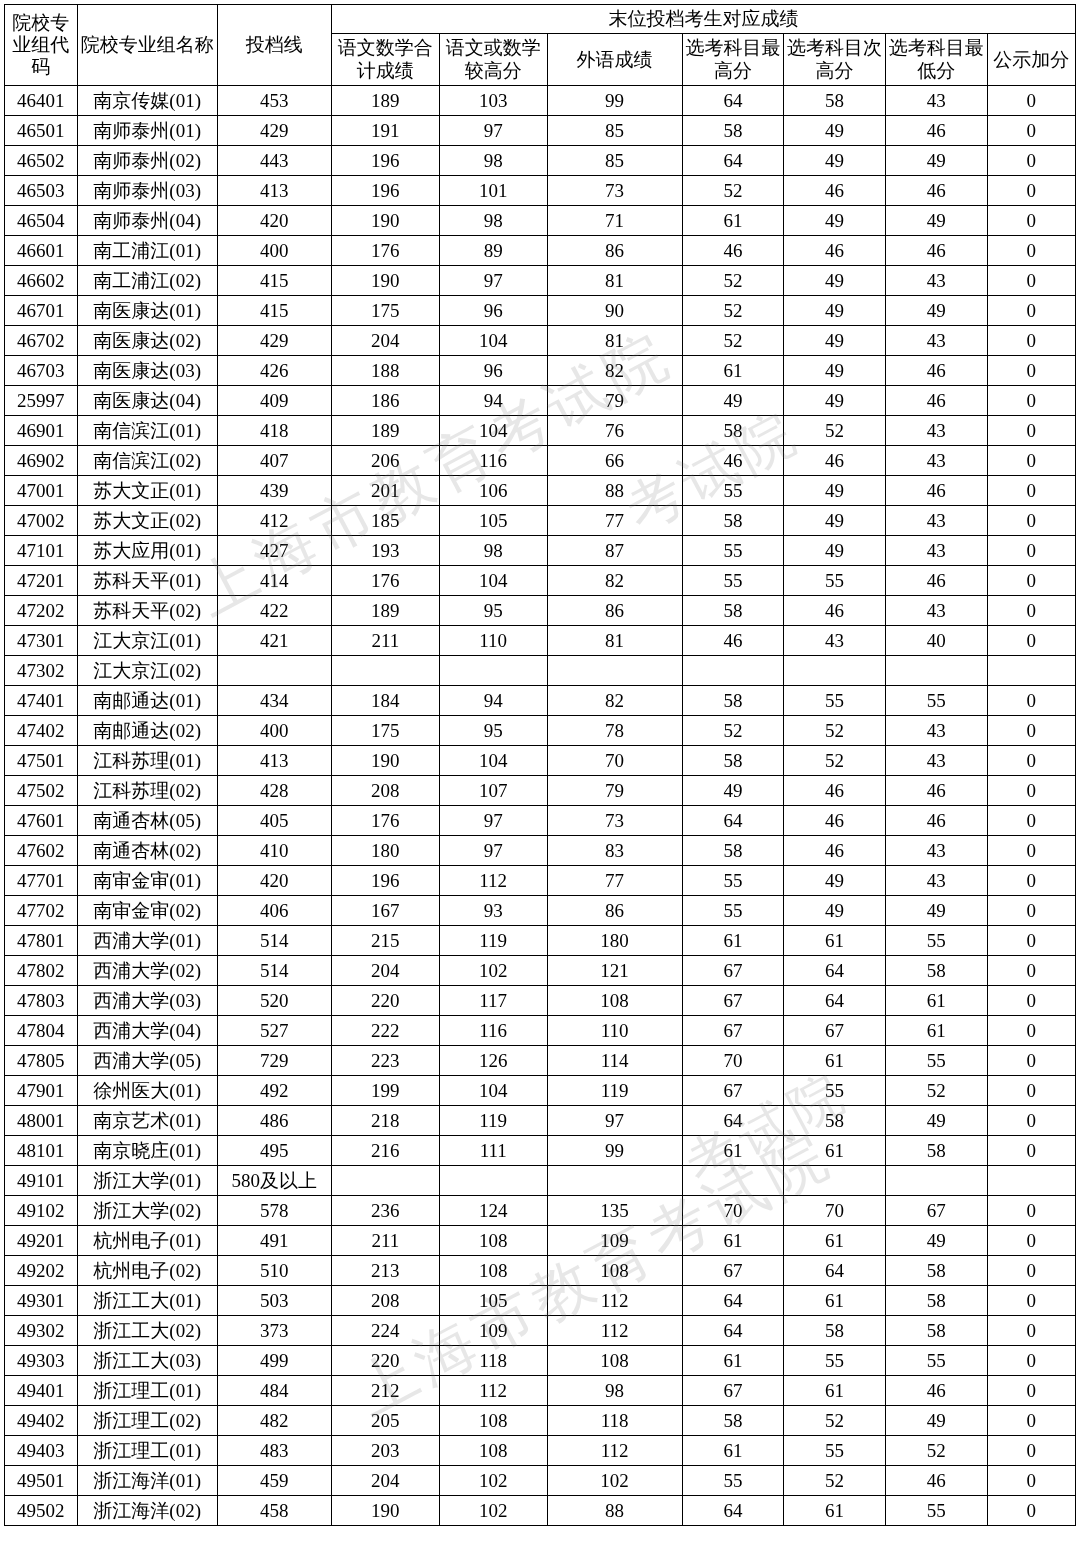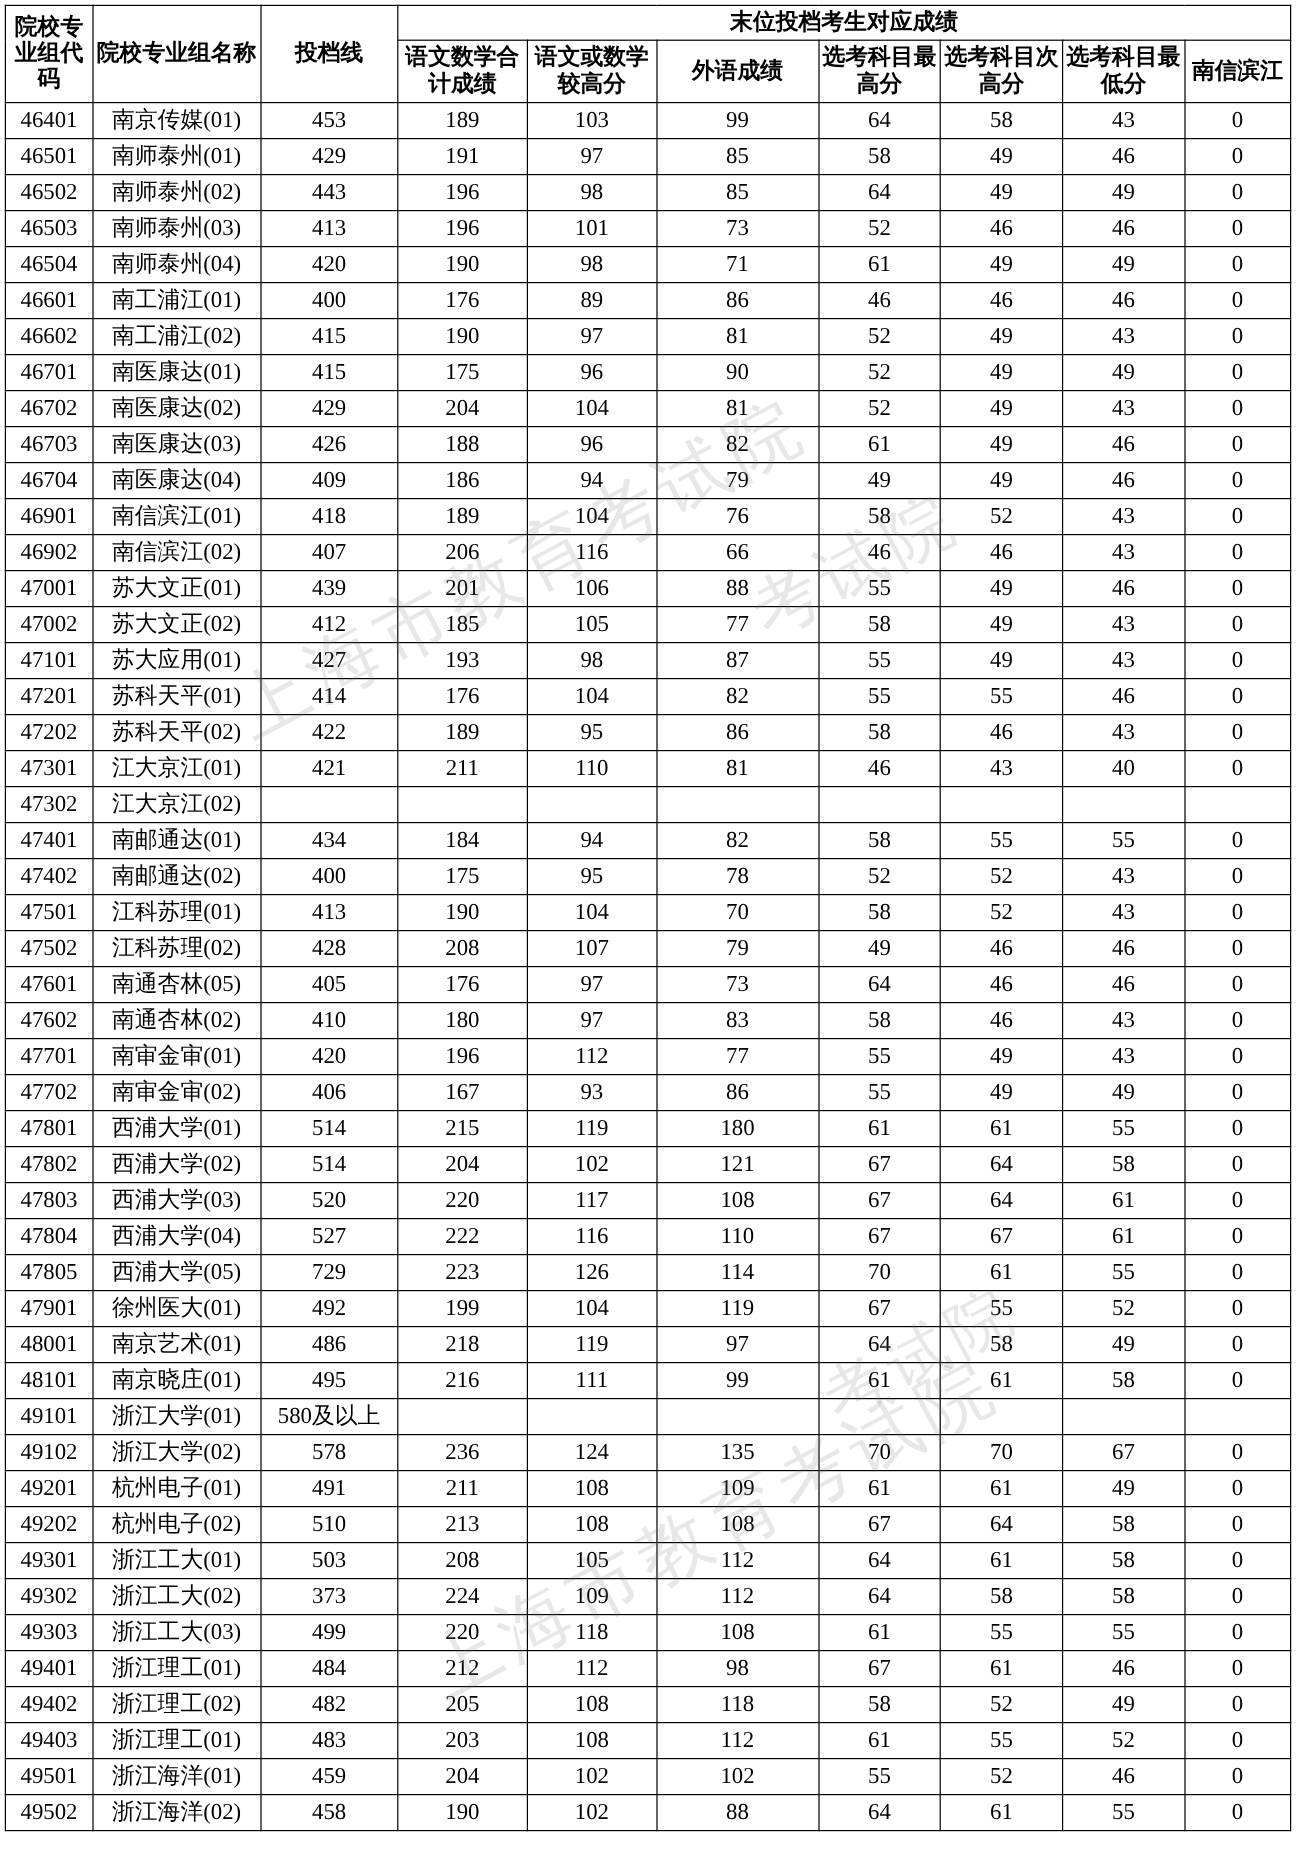--- a/index.html
+++ b/index.html
@@ -53,21 +53,21 @@
   table.grades th, table.grades td {
     border: 1px solid #000;
     text-align: center;
     vertical-align: middle;
     font-size: 19px;
     line-height: 1.18;
     padding: 1px 2px;
     background: transparent;
   }
   table.grades th {
-    font-weight: bold;
+    font-weight: normal;
     font-size: 19px;
     padding: 3px 2px;
   }
   td.code, td.name {
     font-size: 19px;
   }
   td.empty { height: 27px; }
 
   
   col.c-code   { width: 70px; }
@@ -116,21 +116,21 @@
         <th rowspan="2">投档线</th>
         <th colspan="7">末位投档考生对应成绩</th>
       </tr>
       <tr>
         <th class="hdr-multiline">语文数学合计成绩</th>
         <th class="hdr-multiline">语文或数学较高分</th>
         <th>外语成绩</th>
         <th class="hdr-multiline">选考科目最高分</th>
         <th class="hdr-multiline">选考科目次高分</th>
         <th class="hdr-multiline">选考科目最低分</th>
-        <th class="hdr-multiline">南信滨江</th>
+        <th class="hdr-multiline">公示加分</th>
       </tr>
     </thead>
     <tbody id="tbody">
         <tr class="row">
           <td class="code">46401</td>
           <td class="name">南京传媒(01)</td>
           <td>453</td>
           <td>189</td>
           <td>103</td>
           <td>99</td>
@@ -241,21 +241,21 @@
           <td>426</td>
           <td>188</td>
           <td>96</td>
           <td>82</td>
           <td>61</td>
           <td>49</td>
           <td>46</td>
           <td>0</td>
         </tr>
         <tr class="row">
-          <td class="code">46704</td>
+          <td class="code">25997</td>
           <td class="name">南医康达(04)</td>
           <td>409</td>
           <td>186</td>
           <td>94</td>
           <td>79</td>
           <td>49</td>
           <td>49</td>
           <td>46</td>
           <td>0</td>
         </tr>

